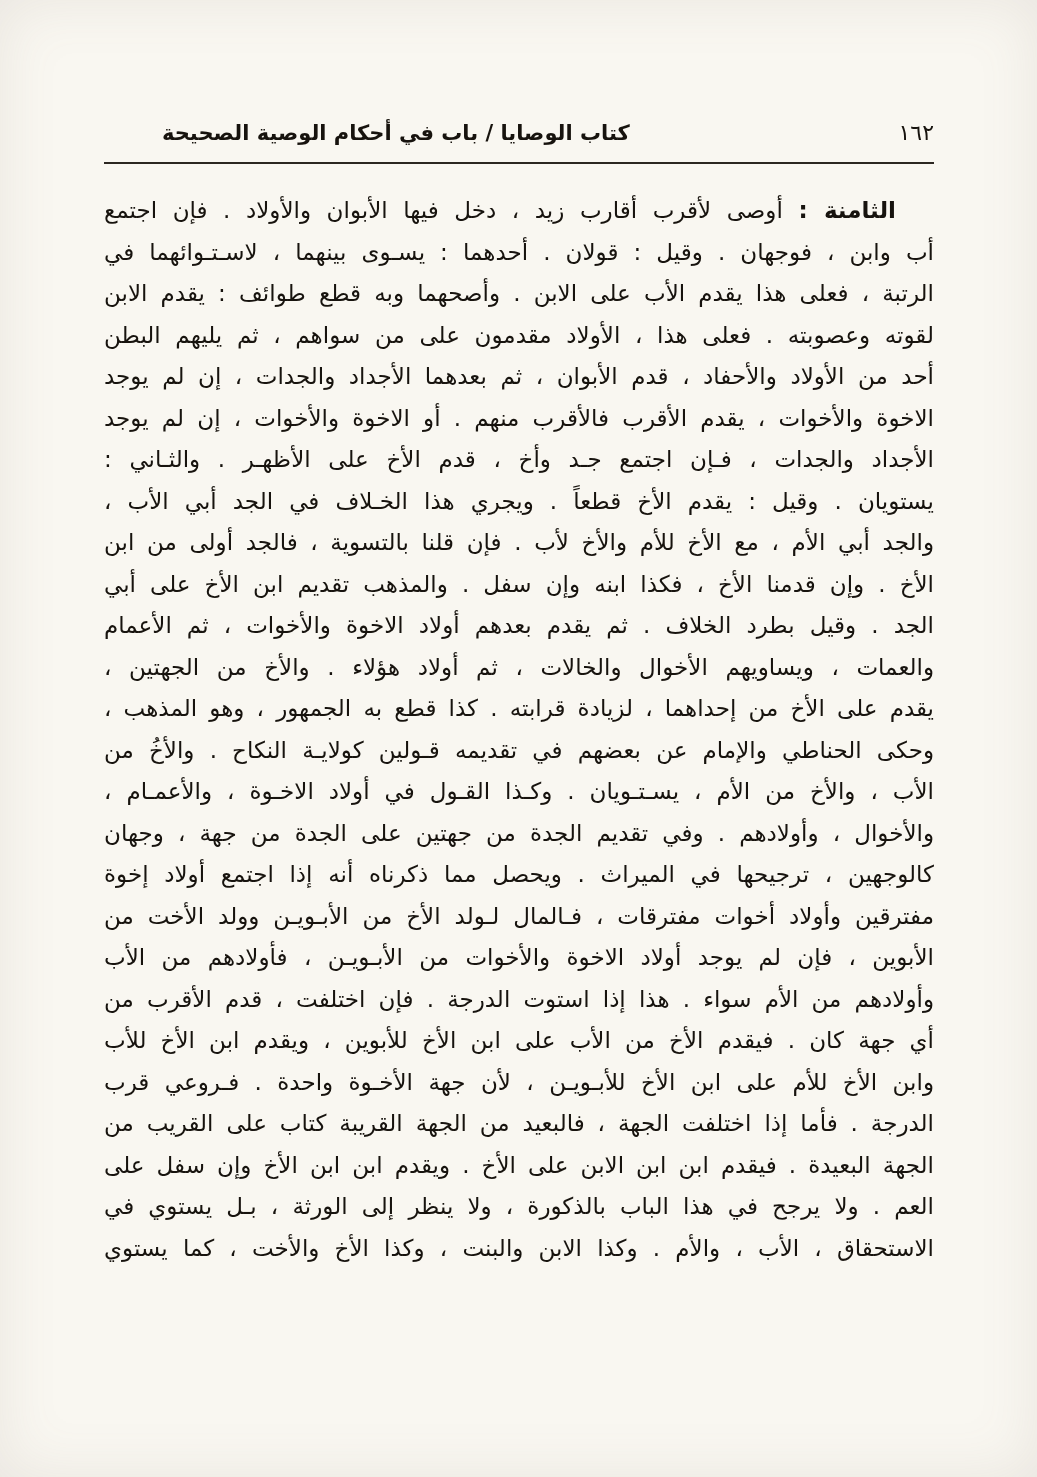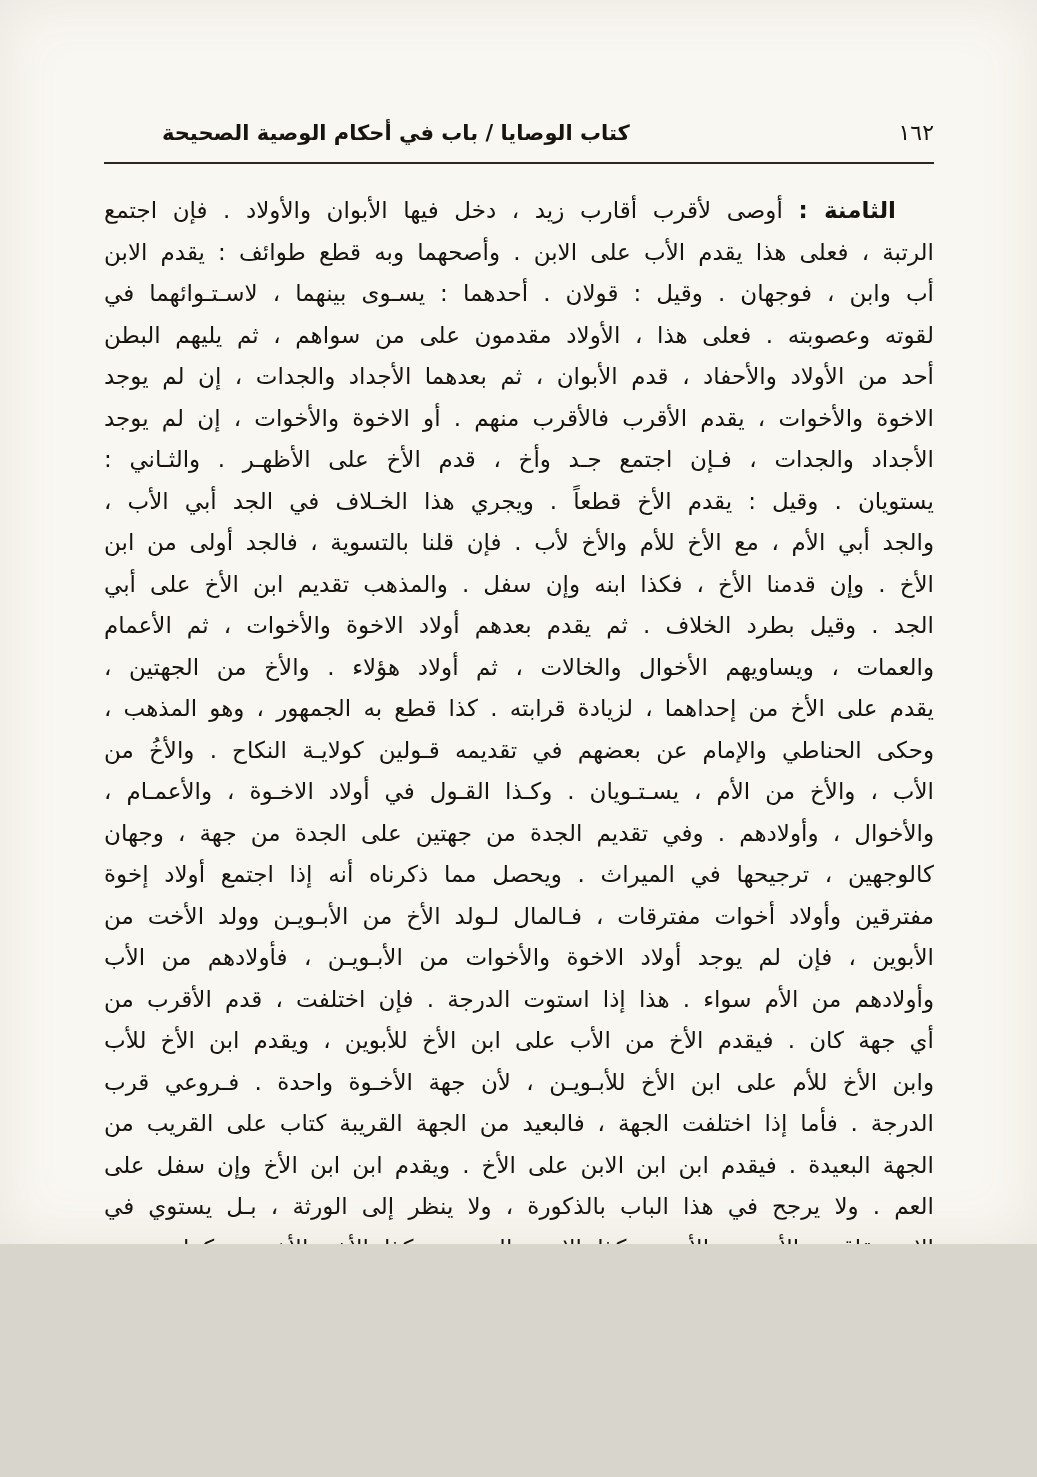--- a/index.html
+++ b/index.html
@@ -1,20 +1,20 @@
 <!DOCTYPE html>
 <html lang="ar"><head>
 <meta charset="utf-8">
 <style>
   html, body { margin: 0; padding: 0; }
   body { background: #d8d5cd; }
   .page {
     position: relative;
     width: 1037px;
-    height: 1244px;
+    height: 1477px;
     margin: 0 auto;
     background: #f9f7f1;
     color: #17130e;
     font-family: "DejaVu Sans", sans-serif;
     overflow: hidden;
     box-shadow: inset 0 0 60px rgba(120,110,95,0.12);
   }
   .header {
     position: absolute;
     top: 120px;
@@ -77,22 +77,22 @@
   </div>
 
   <div class="header-rule"></div>
 
   <div class="body-text">
     <div class="line indent">
       <span class="lead">الثامنة :</span>
       <span>أوصى لأقرب أقارب زيد ، دخل فيها الأبوان والأولاد . فإن اجتمع</span>
     </div>
 
-  <div class="line">الرتبة ، فعلى هذا يقدم الأب على الابن . وأصحهما وبه قطع طوائف : يقدم الابن</div>
-      <div class="line">أب وابن ، فوجهان . وقيل : قولان . أحدهما : يسـوى بينهما ، لاسـتـوائهما في</div>
+  <div class="line">أب وابن ، فوجهان . وقيل : قولان . أحدهما : يسـوى بينهما ، لاسـتـوائهما في</div>
+      <div class="line">الرتبة ، فعلى هذا يقدم الأب على الابن . وأصحهما وبه قطع طوائف : يقدم الابن</div>
       <div class="line">لقوته وعصوبته . فعلى هذا ، الأولاد مقدمون على من سواهم ، ثم يليهم البطن</div>
       <div class="line">أحد من الأولاد والأحفاد ، قدم الأبوان ، ثم بعدهما الأجداد والجدات ، إن لم يوجد</div>
       <div class="line">الاخوة والأخوات ، يقدم الأقرب فالأقرب منهم . أو الاخوة والأخوات ، إن لم يوجد</div>
       <div class="line">الأجداد والجدات ، فـإن اجتمع جـد وأخ ، قدم الأخ على الأظهـر . والثـاني :</div>
       <div class="line">يستويان . وقيل : يقدم الأخ قطعاً . ويجري هذا الخـلاف في الجد أبي الأب ،</div>
       <div class="line">والجد أبي الأم ، مع الأخ للأم والأخ لأب . فإن قلنا بالتسوية ، فالجد أولى من ابن</div>
       <div class="line">الأخ . وإن قدمنا الأخ ، فكذا ابنه وإن سفل . والمذهب تقديم ابن الأخ على أبي</div>
       <div class="line">الجد . وقيل بطرد الخلاف . ثم يقدم بعدهم أولاد الاخوة والأخوات ، ثم الأعمام</div>
       <div class="line">والعمات ، ويساويهم الأخوال والخالات ، ثم أولاد هؤلاء . والأخ من الجهتين ،</div>
       <div class="line">يقدم على الأخ من إحداهما ، لزيادة قرابته . كذا قطع به الجمهور ، وهو المذهب ،</div>

